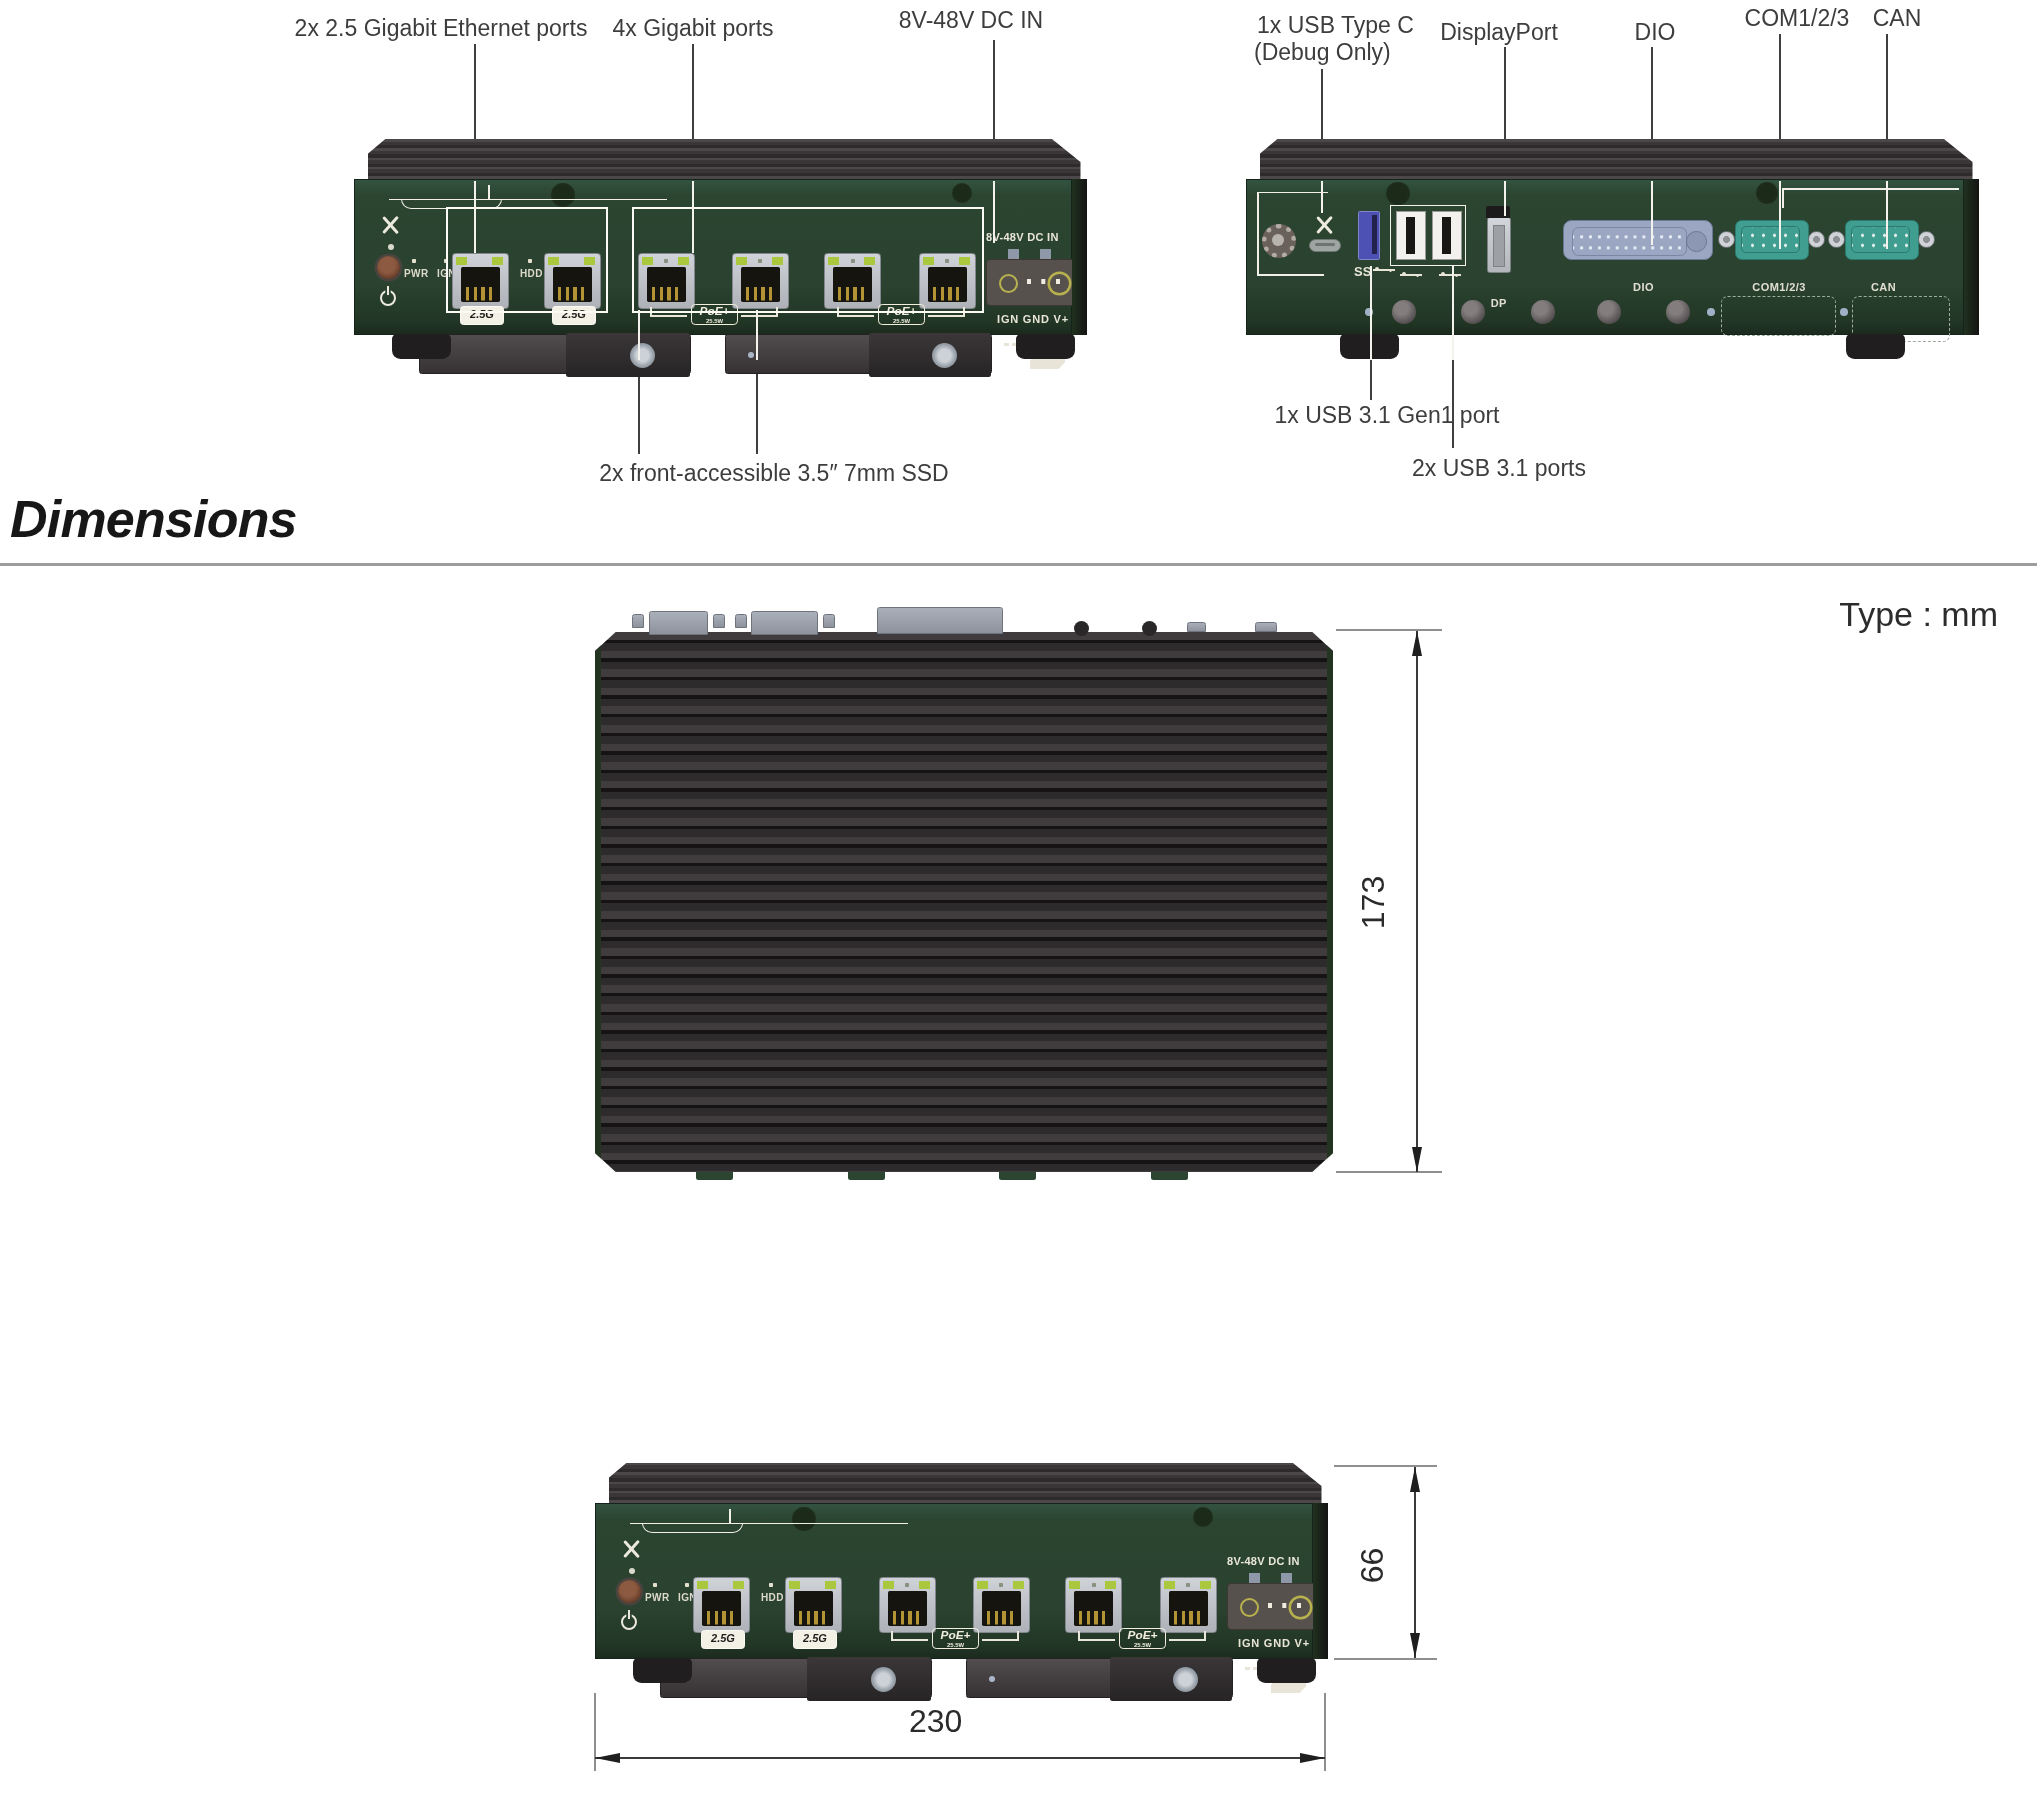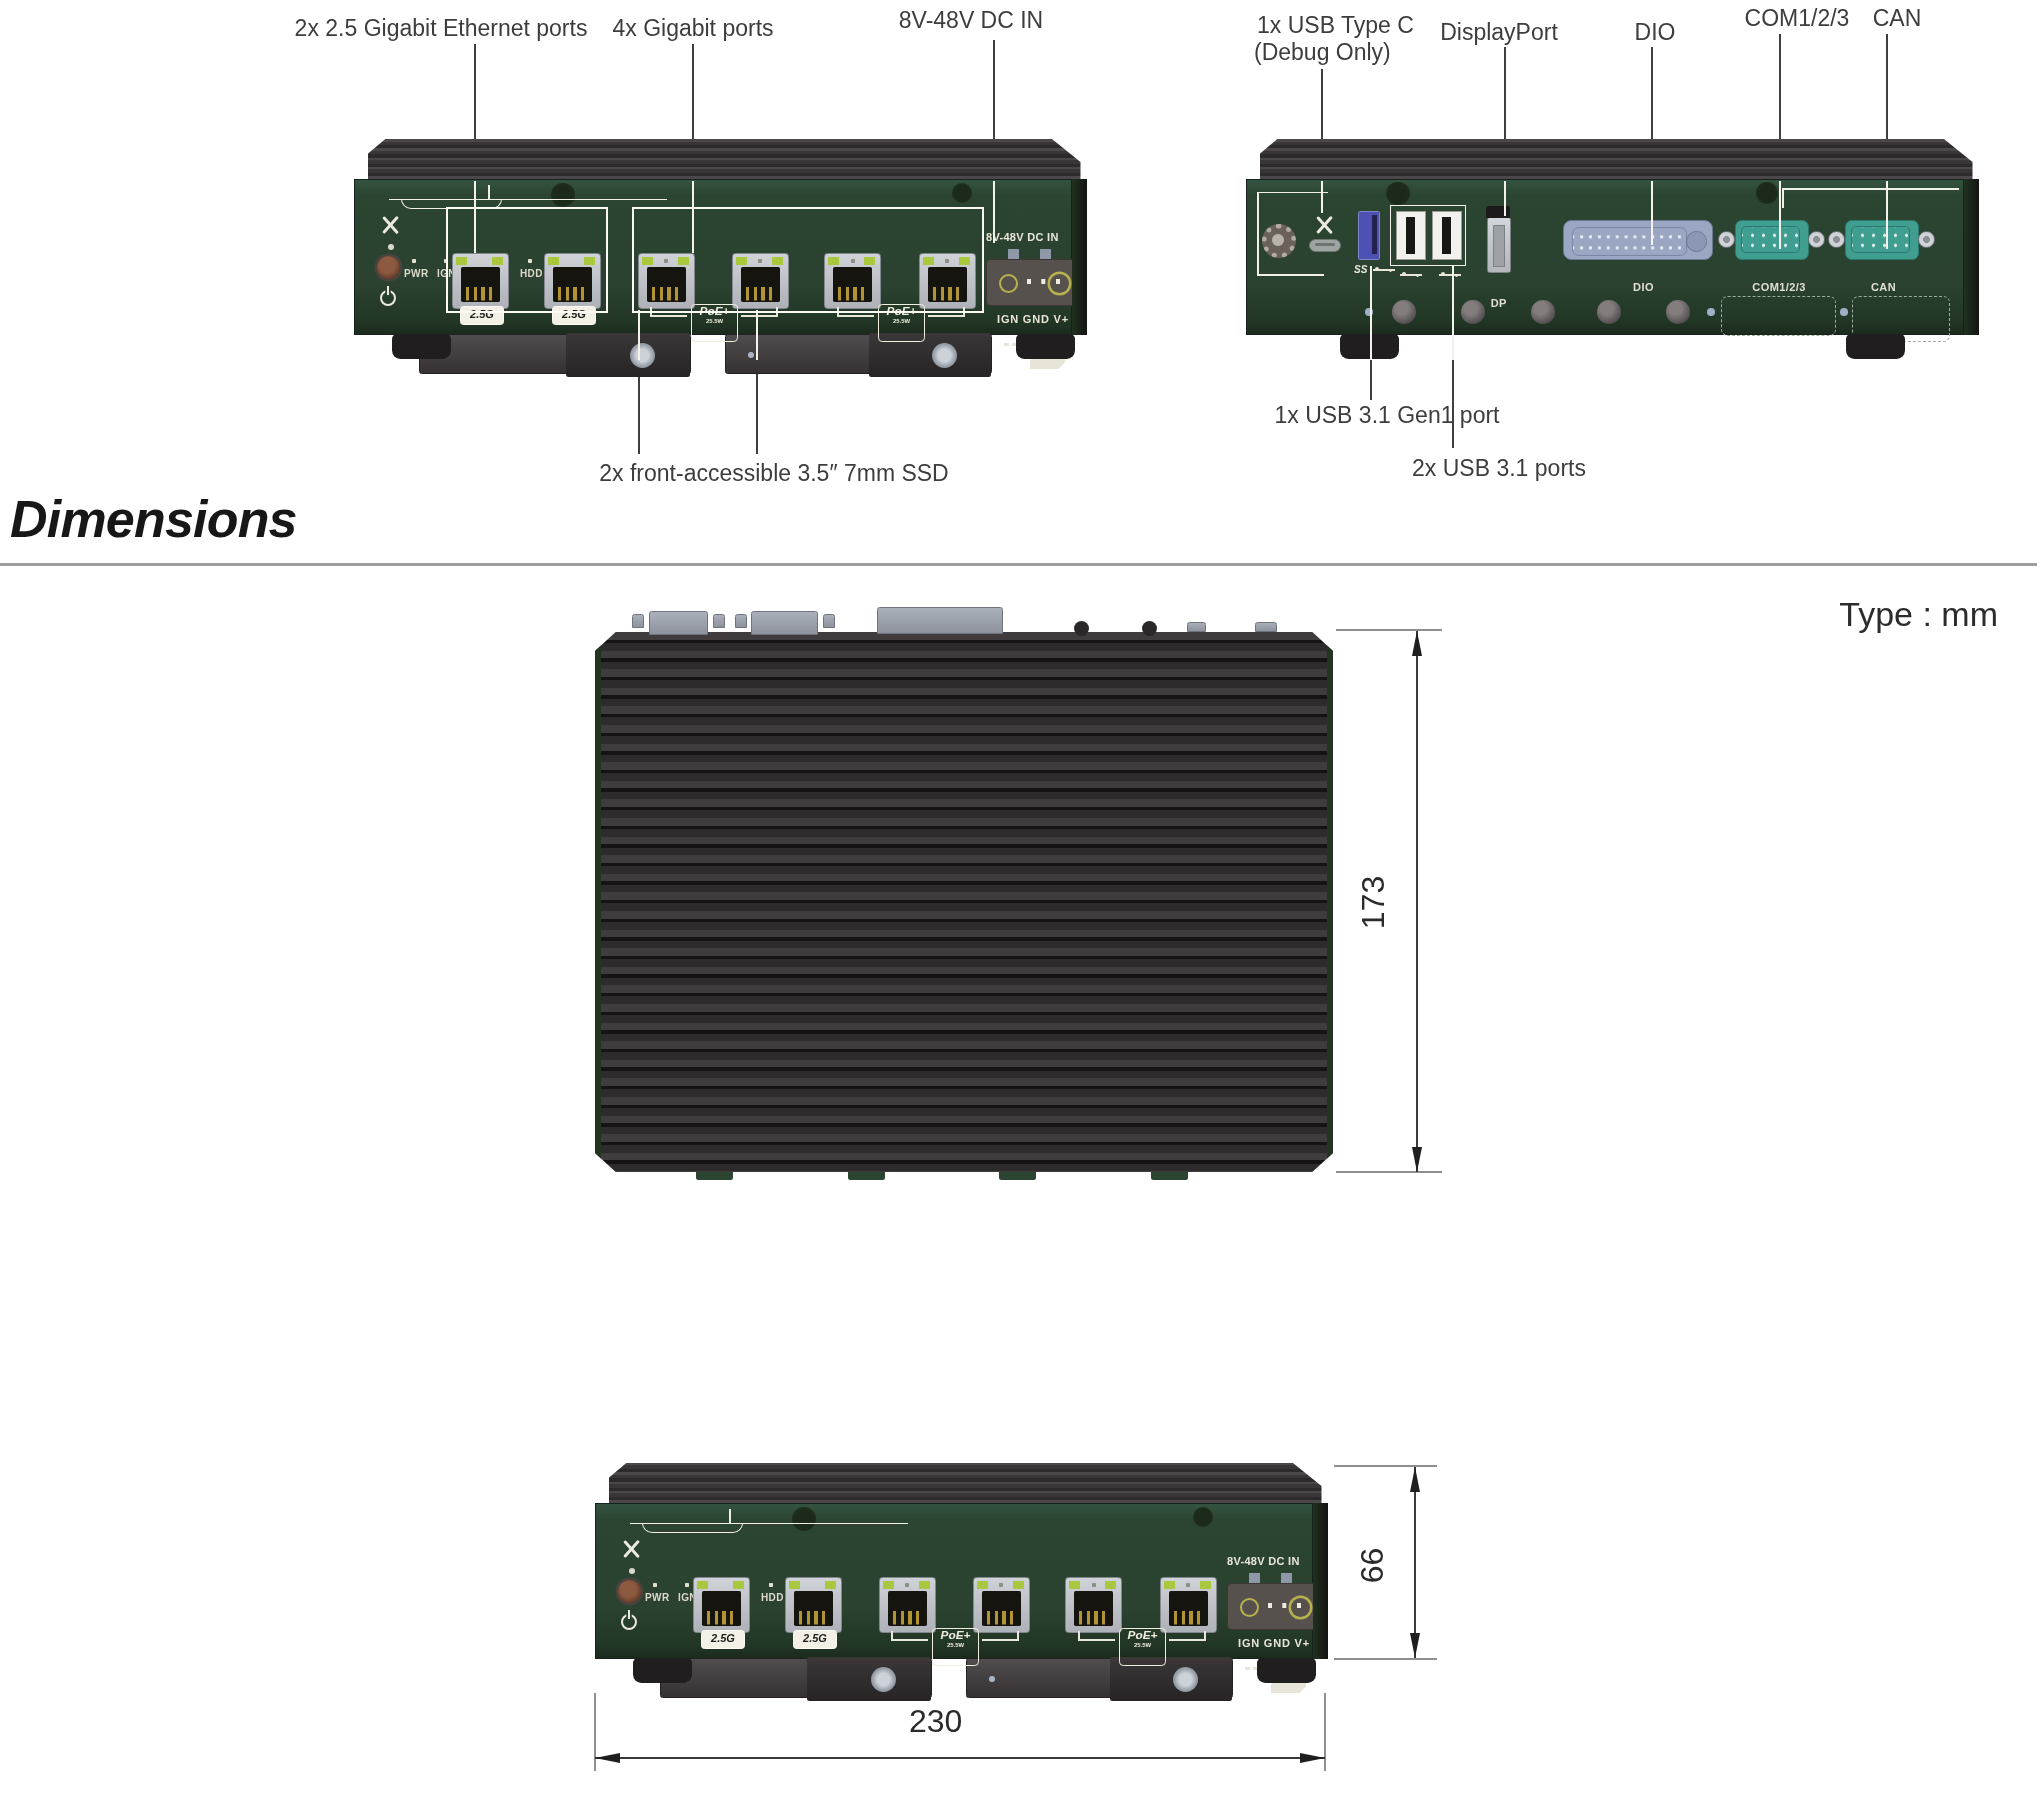--- a/index.html
+++ b/index.html
@@ -36,21 +36,21 @@
 .led{position:absolute;width:4.2px;height:4.2px;background:#e3e0ce;border-radius:0.8px}
 .led.dim{background:#8b9180}
 .rj45{position:absolute;top:73px;width:57px;height:56px;background:linear-gradient(180deg,#cfd3d8,#aeb2b8);border:1.7px solid #84888e;border-radius:3.4px}
 .rj45::before{content:"";position:absolute;left:3.4px;top:3.4px;width:11px;height:7.6px;background:#a9c climbs}
 .rj45::before{content:"";position:absolute;left:3.4px;top:3.4px;width:11px;height:7.6px;background:#a9c83e;box-shadow:36px 0 0 #a9c83e}
 .rj45::after{content:"";position:absolute;left:7.6px;top:12.6px;width:39px;height:35px;background-color:#16140f;
  background-image:repeating-linear-gradient(90deg,#b29434 0 3.4px,rgba(0,0,0,0) 3.4px 7.6px);
  background-size:29px 13.5px;background-repeat:no-repeat;background-position:5px 20px;border-radius:1.7px}
 .badge{position:absolute;top:126px;width:44px;height:18.6px;background:#f3f1e6;border:1.7px solid #fbfaf4;border-radius:3.4px;
  color:#1d1d1b;font-size:11px;font-weight:bold;font-style:italic;text-align:center;line-height:15px}
-.poe{position:absolute;top:124px;width:47px;height:38px;border:1.7px solid #f1eede;border-radius:4.2px;text-align:center;z-index:2}
+.poe{position:absolute;top:124px;width:47px;height:21px;border:1.7px solid #f1eede;border-radius:4.2px;text-align:center;z-index:2}
 .poe .m{display:block;font-size:11.8px;font-weight:bold;font-style:italic;color:#f1eede;line-height:12.6px}
 .poe .s{display:block;font-size:5.9px;font-weight:bold;color:#f1eede;line-height:6.7px}
 .brk{position:absolute;height:1.7px;background:#e9e6da}
 .brk.up::before{content:"";position:absolute;width:1.7px;height:7.6px;background:#e9e6da;top:-7.6px;left:0}
 .brk.up2::after{content:"";position:absolute;width:1.7px;height:7.6px;background:#e9e6da;top:-7.6px;right:0}
 .dcin{position:absolute;top:51px;font-size:11px;font-weight:bold;color:#e9e6d8;letter-spacing:0.3px}
 .tblock{position:absolute;left:631px;top:79px;width:94px;height:47px;background:#57514d;border-radius:4.2px;border:1.7px solid #3c3734}
 .tblock::before{content:"";position:absolute;left:11.8px;top:13.5px;width:15px;height:15px;border-radius:50%;border:2.5px solid #b7b14e;box-shadow:51px 0 0 0px #57514d,51px 0 0 2.5px #b7b14e}
 .tblock::after{content:"";position:absolute;left:40px;top:19.4px;width:4.2px;height:4.2px;background:#efece2;box-shadow:14.3px 0 0 #efece2,29px 0 0 #efece2}
 .tb-tab{position:absolute;top:69px;width:11px;height:11px;background:#8f98a8}
@@ -64,21 +64,21 @@
 .sim::after{content:"";position:absolute;left:25px;top:0;width:37px;height:10px;border:1.7px solid #e8e5d8;border-radius:1.7px;background:repeating-linear-gradient(90deg,#e8e5d8 0 6.7px,transparent 6.7px 10px)}
 .simcard{position:absolute;left:675px;top:174px;width:35px;height:15px;background:#e8e5d8;clip-path:polygon(18% 0,100% 0,100% 55%,82% 100%,0 100%,0 45%)}
 
 
 .rotary{position:absolute;width:34px;height:34px;border-radius:50%;border:5.9px dotted #b3aca6;background:#6b615b}
 .rotary::before{content:"";position:absolute;left:5px;top:5px;width:11.8px;height:11.8px;border-radius:50%;background:#b9b3ad}
 .usbc{position:absolute;width:32px;height:12.6px;border-radius:6.7px;background:#9fa5a2;border:1.7px solid #707672}
 .usbc::before{content:"";position:absolute;left:5px;top:3.4px;right:5px;height:2.5px;border-radius:1.7px;background:#6e746f}
 .usb3{position:absolute;width:22px;height:49px;background:#4d51b4;border:1.7px solid #8184c6;border-radius:1.7px}
 .usb3::before{content:"";position:absolute;right:2.5px;top:3.4px;width:4.2px;height:39px;background:#23224c}
-.ssmark{position:absolute;font-size:10px;font-weight:bold;font-style:italic;color:#e9e6d8}
+.ssmark{position:absolute;font-size:13px;font-weight:bold;color:#e9e6d8}
 .usbbox{position:absolute;border:1.7px solid #f3f2ec}
 .usba{position:absolute;width:29.5px;height:49px;background:#f2f1ee;border:1.7px solid #9a9a96}
 .usba::before{content:"";position:absolute;left:50%;top:5px;width:9.3px;height:37px;margin-left:-4.6px;background:#181715}
 .trident{position:absolute;width:22px;height:8.4px}
 .trident::before{content:"";position:absolute;left:0;top:3.4px;width:22px;height:1.7px;background:#e9e6d8}
 .trident::after{content:"";position:absolute;left:1.7px;top:0.8px;width:4.2px;height:4.2px;border-radius:50%;background:#e9e6d8;box-shadow:13.5px 1.7px 0 -0.8px #e9e6d8}
 .dpconn{position:absolute;width:23.6px;height:56px;background:linear-gradient(180deg,#d2d5d9,#b3b7bc);border:1.7px solid #7d8186;border-radius:2.5px}
 .dpconn::before{content:"";position:absolute;left:-1.7px;top:-11.8px;width:23.6px;height:11.8px;background:#1c1a1b;border-radius:2.5px 2.5px 0 0}
 .dpconn::after{content:"";position:absolute;left:5px;top:6.7px;width:10px;height:40px;background:#9da1a6;border:0.8px solid #7d8186}
 .rlbl{position:absolute;font-size:11px;font-weight:bold;color:#e2dfd2;text-align:center;letter-spacing:0.4px}

